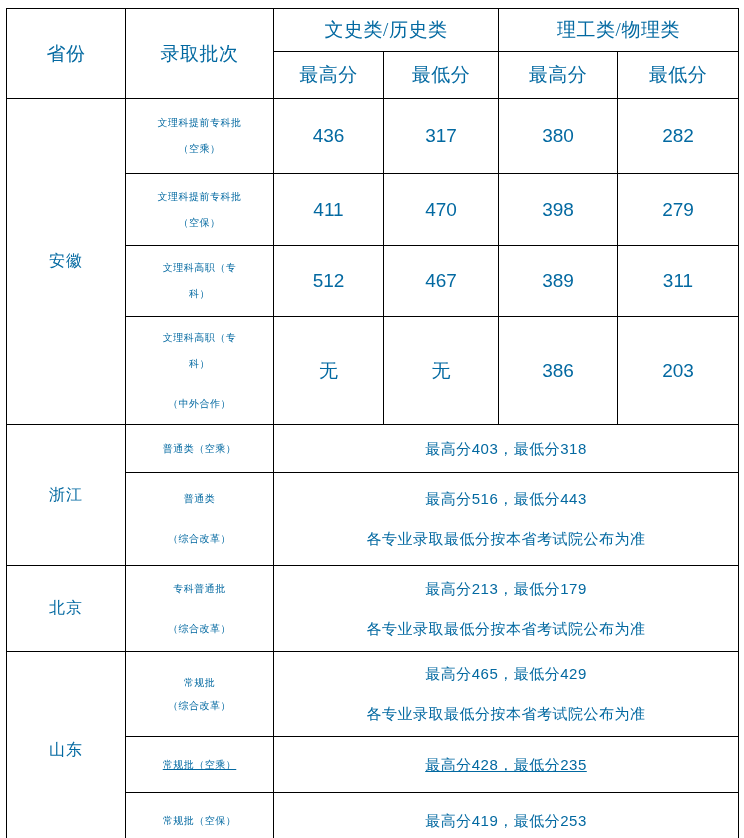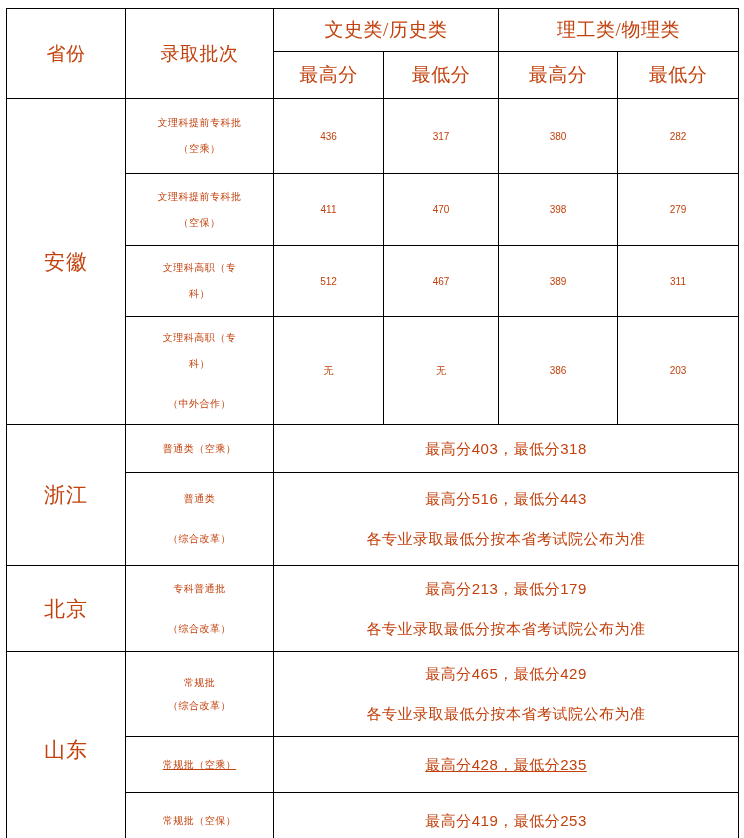--- a/index.html
+++ b/index.html
@@ -28,21 +28,21 @@
     width: 732px;
   }
 
   table.score-table td,
   table.score-table th {
     border: 1px solid #000000;
     text-align: center;
     vertical-align: middle;
     padding: 0 2px;
     font-weight: normal;
-    color: #c2410c;
+    color: #0369a1;
   }
 
   
   col.c-prov   { width: 119px; }
   col.c-batch  { width: 148px; }
   col.c-wh     { width: 110px; }
   col.c-wl     { width: 115px; }
   col.c-lh     { width: 119px; }
   col.c-ll     { width: 121px; }
 
@@ -52,34 +52,34 @@
     font-weight: bold;
     font-size: 19px;
     letter-spacing: 0.5px;
   }
   tr.hdr-row-1 > th { height: 42px; }
   tr.hdr-row-2 > th { height: 46px; }
   th.hdr-prov, th.hdr-batch { height: 88px; }
 
   
   .prov-cell {
-    font-size: 21px;
+    font-size: 16px;
     letter-spacing: 1px;
     font-family: Liberation Mono, monospace;
   }
   .batch-cell {
     font-size: 10px;
     line-height: 26px;
     letter-spacing: 0.5px;
   }
   .batch-cell.tight {
     line-height: 23px;
   }
   .num-cell {
-    font-size: 10px;
+    font-size: 19px;
   }
   .merged-cell {
     font-size: 15px;
     line-height: 40px;
     letter-spacing: 0.5px;
     margin-top: 36px;
   }
   .merged-cell.single {
     line-height: 22px;
   }

